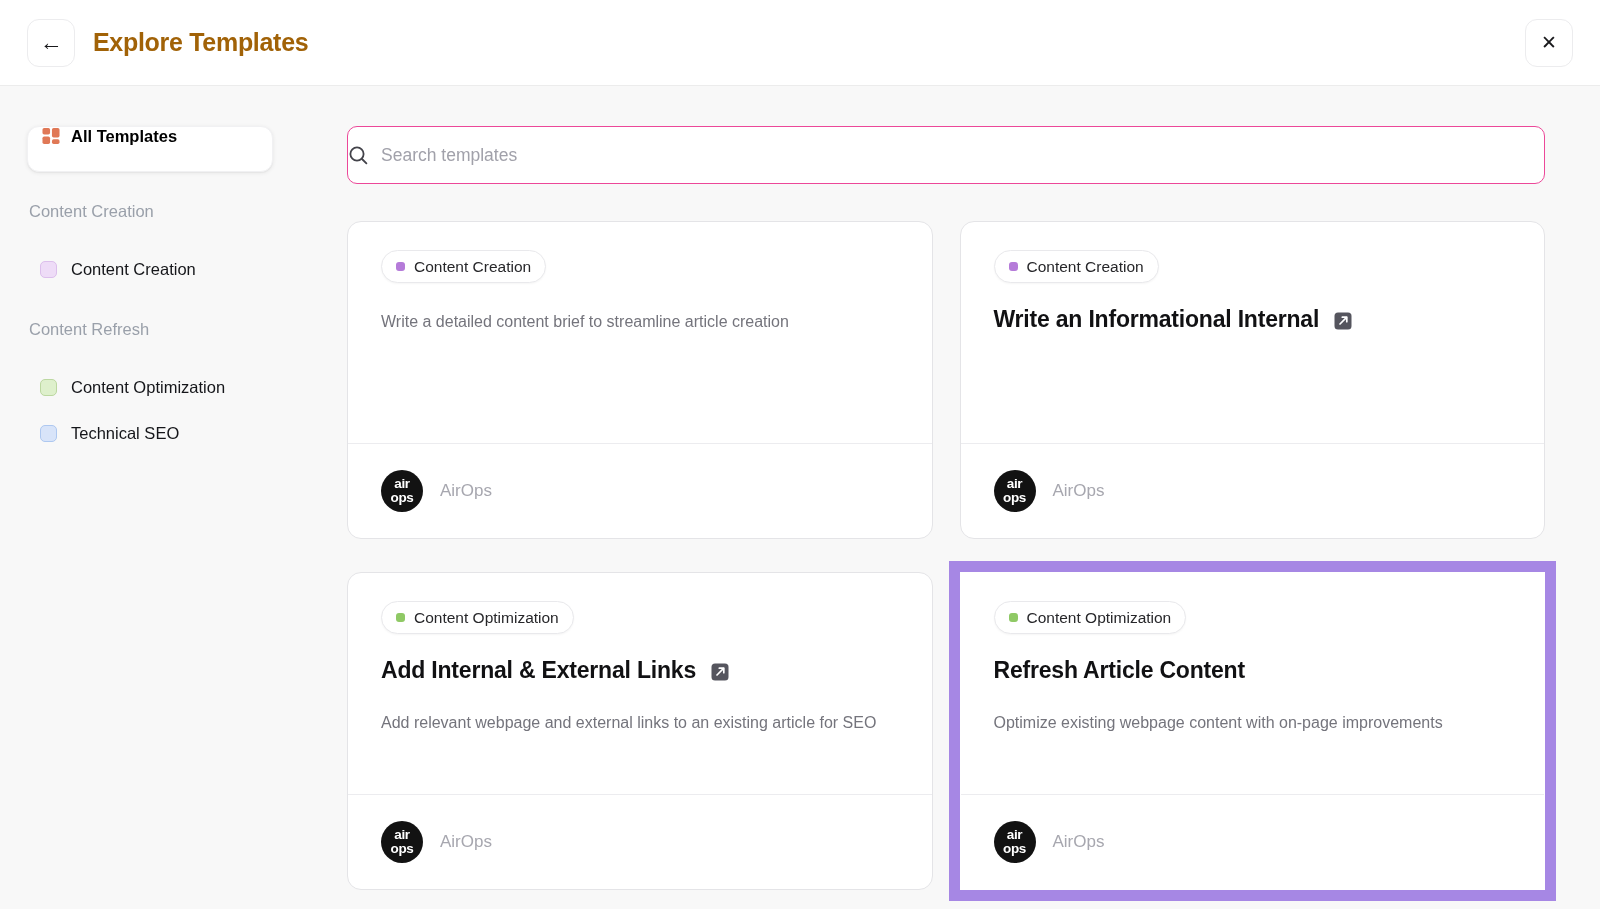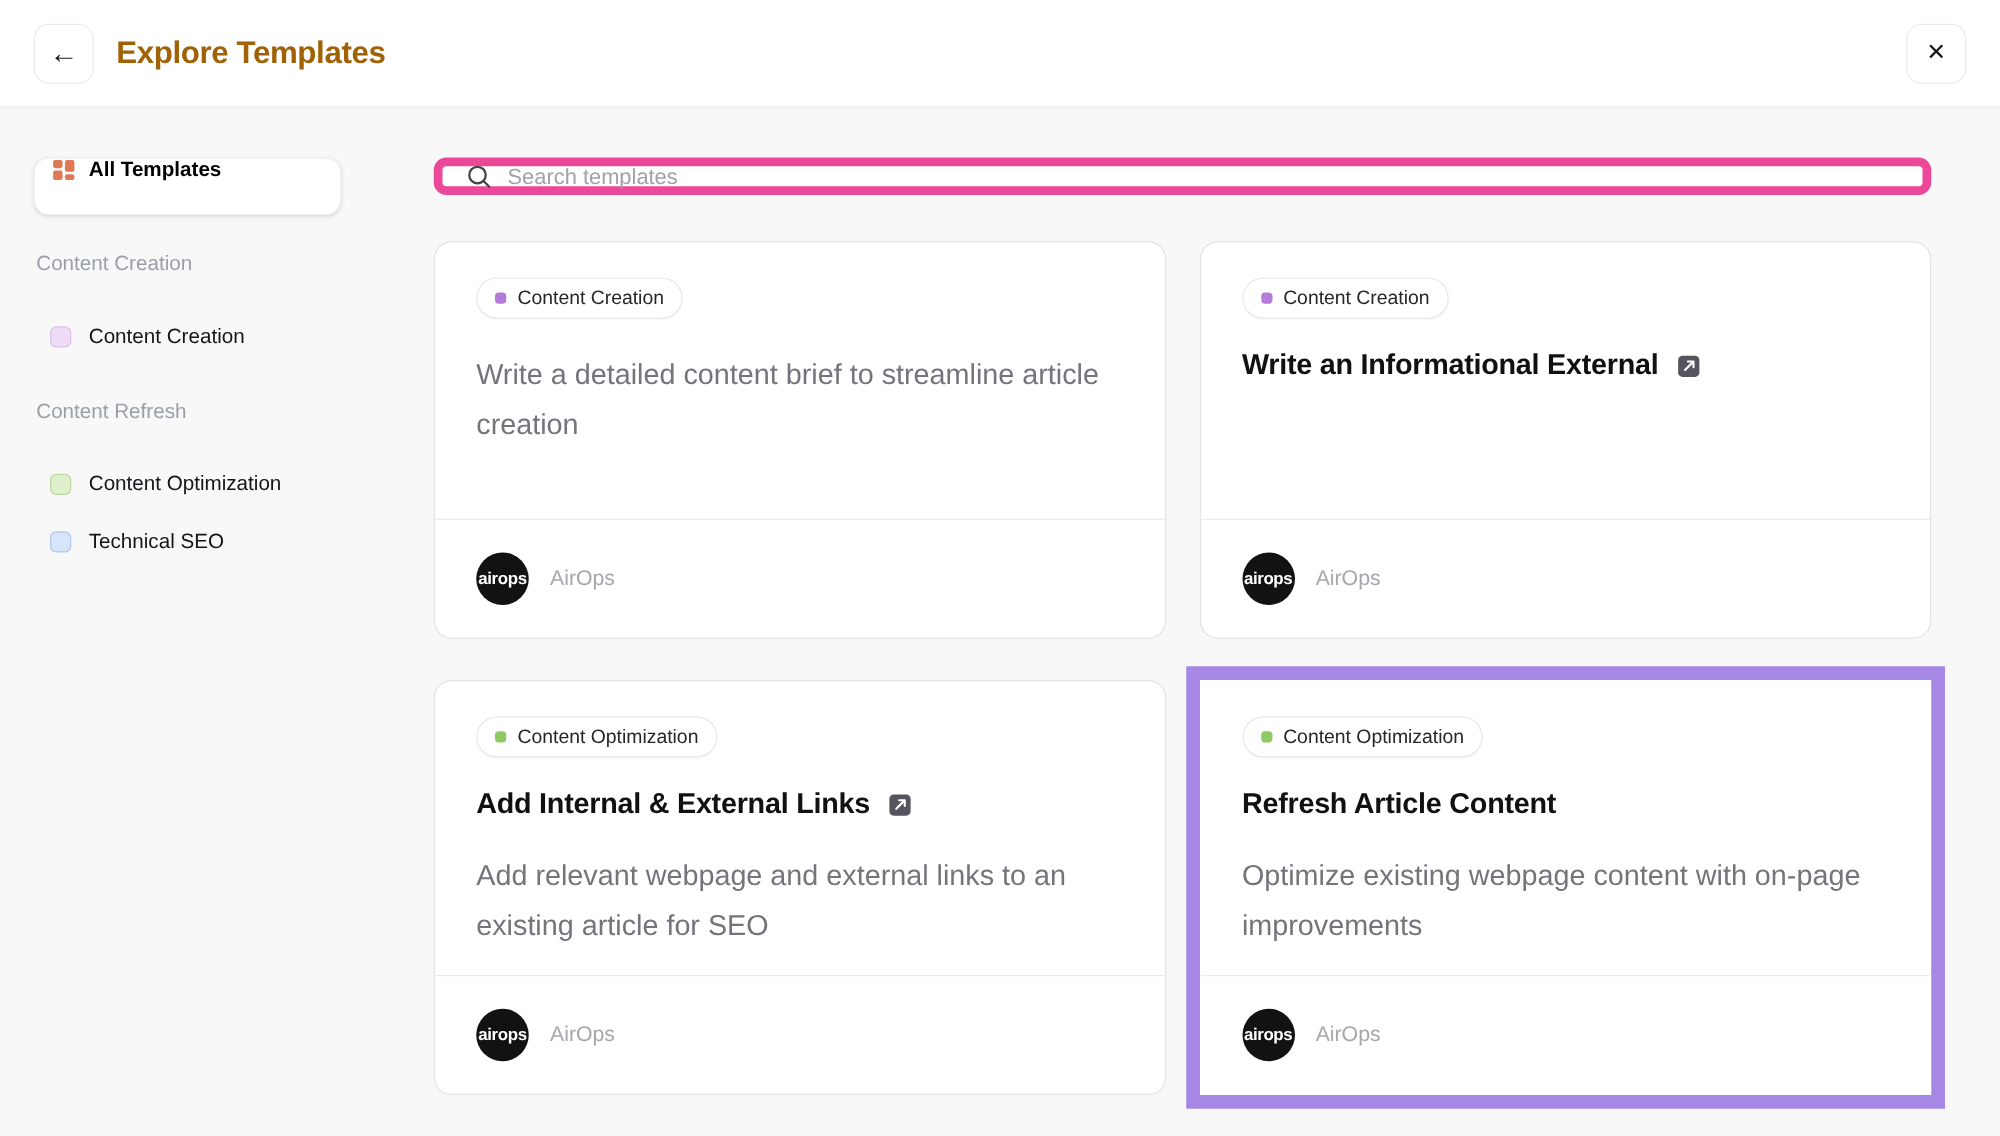--- a/index.html
+++ b/index.html
@@ -40,22 +40,22 @@
   .cat-item {
     display:flex; align-items:center; gap:14px;
     margin:39px 0 0 13px; font-size:16.5px; font-weight:500; color:#15161a; cursor:pointer;
   }
   .cat-item + .cat-item { margin-top:27px; }
   .swatch { width:17px; height:17px; border-radius:5px; border:1px solid transparent; flex-shrink:0; }
 
   
   .main { flex:1; min-width:0; }
   .search-bar {
-    height:30px; background:#fff; border:7px solid #ec4899; border-radius:10px;
-    display:flex; align-items:center; gap:12px; padding:0 19px;
+    height:58px; background:#fff; border:1px solid #ec4899; border-radius:10px;
+    display:flex; align-items:center; gap:12px; padding:0 0;
   }
   .search-bar input {
     border:none; outline:none; flex:1; font-family:inherit;
     font-size:17.5px; color:#27272a; background:transparent;
   }
   .search-bar input::placeholder { color:#a1a1aa; }
 
   .grid {
     display:grid; grid-template-columns:1fr 1fr;
     column-gap:27px; row-gap:33px; margin-top:37px;
@@ -73,28 +73,28 @@
     display:inline-flex; align-items:center; gap:9px;
     height:33px; padding:0 14px; background:#fff;
     border:1px solid #e9e9ec; border-radius:999px;
     box-shadow:0 1px 2px rgba(0,0,0,0.04);
     font-size:15.5px; color:#27272a;
   }
   .badge-dot { width:9px; height:9px; border-radius:3px; }
   .title-row { margin-top:23px; display:flex; align-items:center; gap:15px; }
   .card-title { font-size:23px; font-weight:700; letter-spacing:-0.2px; color:#111113; }
   .ext-icon { display:flex; flex-shrink:0; margin-top:2px; cursor:pointer; }
-  .card-desc { margin-top:25px; font-size:23px; line-height:1.72; color:#74747c; max-width:510px; }
+  .card-desc { margin-top:25px; font-size:16px; line-height:1.72; color:#74747c; max-width:510px; }
   .card-footer {
     margin-top:auto; border-top:1px solid #ececef;
     padding:26px 33px; display:flex; align-items:center; gap:17px;
   }
   .logo-circle {
     width:42px; height:42px; border-radius:50%; background:#121212; color:#fff;
-    display:flex; flex-direction:row; align-items:center; justify-content:center;
+    display:flex; flex-direction:column; align-items:center; justify-content:center;
     font-size:13.5px; font-weight:700; line-height:1.02; letter-spacing:-0.3px;
   }
   .publisher { font-size:17px; color:#a7a7af; }
 </style>
 </head>
 <body>
 
 <div class="header">
   <div class="icon-btn">
     <span>←</span>
@@ -170,21 +170,21 @@
         </div>
       </div>
 
       <div class="card">
         <div class="card-body">
           <span class="badge">
             <span class="badge-dot" style="background: rgb(181, 123, 217);"></span>
             <span>Content Creation</span>
           </span>
           <div class="title-row">
-            <span class="card-title">Write an Informational External</span>
+            <span class="card-title">Write an Informational Internal</span>
             <span class="ext-icon">
               <svg width="18" height="18" viewBox="0 0 18 18">
                 <rect x="0.5" y="0.5" width="17" height="17" rx="3.5" fill="#55555e"></rect>
                 <line x1="6" y1="12" x2="12.3" y2="5.7" stroke="#fff" stroke-width="1.7" stroke-linecap="round"></line>
                 <polyline points="8.3,5.2 12.8,5.2 12.8,9.7" fill="none" stroke="#fff" stroke-width="1.7" stroke-linecap="round" stroke-linejoin="round"></polyline>
               </svg>
             </span>
           </div>
         </div>
         <div class="card-footer">

